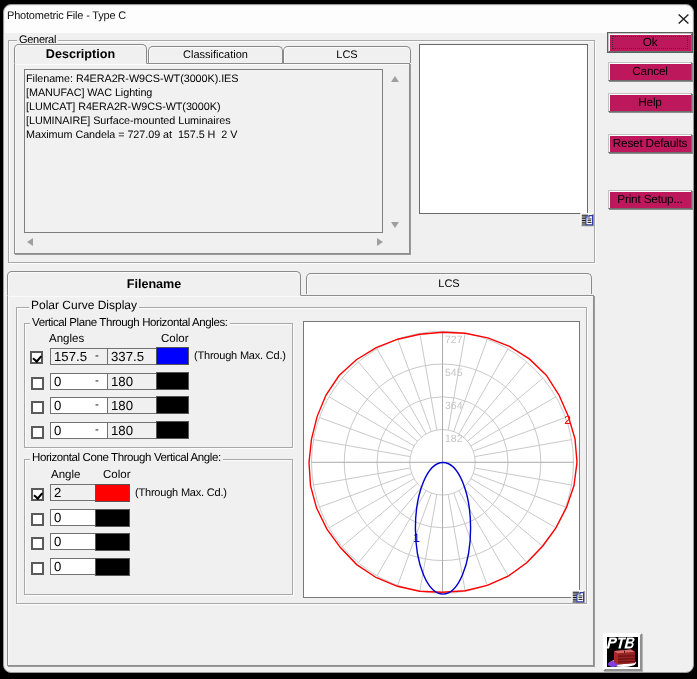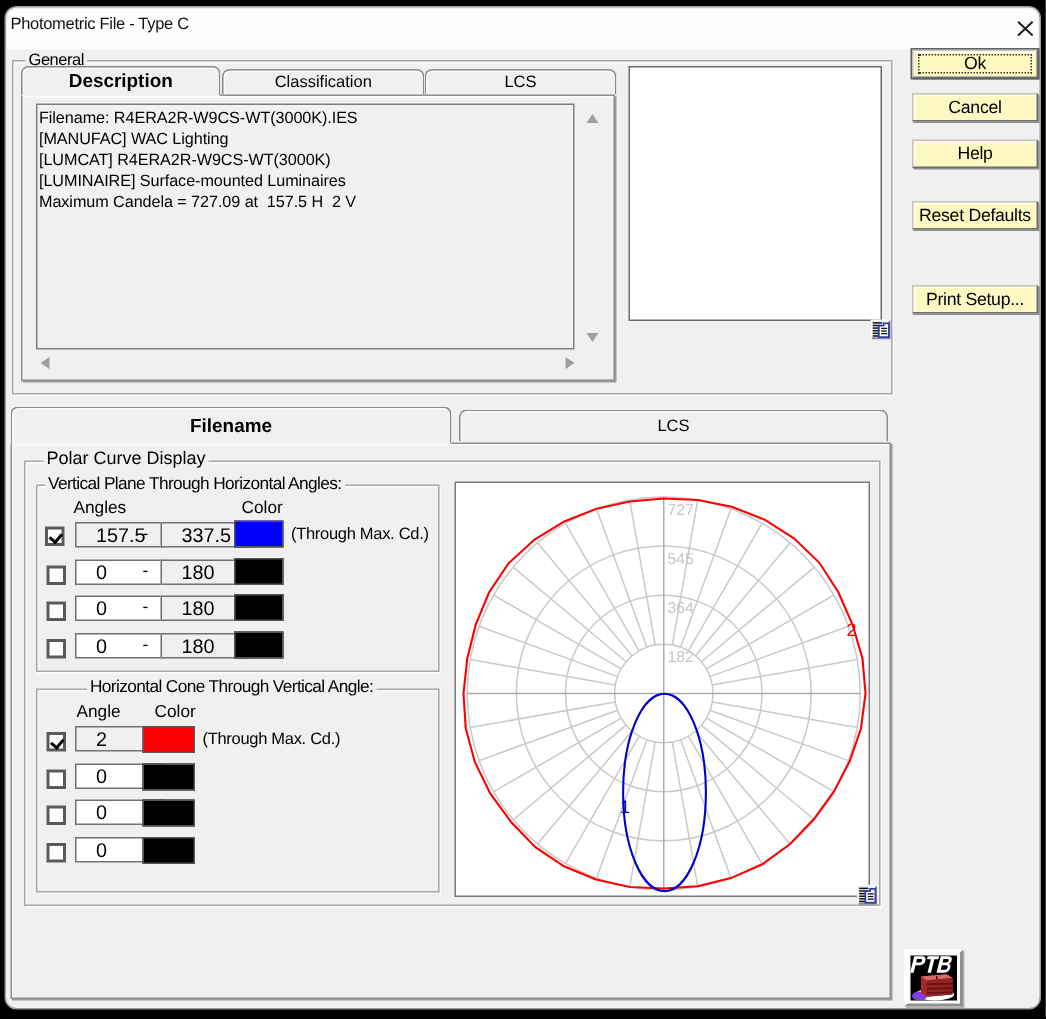--- a/index.html
+++ b/index.html
@@ -21,29 +21,29 @@
   box-shadow:1px 1px 0 #9a9a9a, inset 1px 1px 0 #fafafa; }
 
 #descbox { position:absolute; left:24px; top:69px; width:359px; height:164px; background:#f1f1f1;
   border:1px solid #7e7e7e; padding:1.5px 0 0 1px; }
 #descbox div { font-size:10.8px; line-height:14.2px; white-space:pre; letter-spacing:-0.05px; }
 
 .tri { position:absolute; width:0; height:0; }
 
 #preview { position:absolute; left:419px; top:44px; width:169px; height:170px; background:#fff; border:1px solid #6a6a6a; }
 
-.btn { position:absolute; left:608px; width:84px; height:19px; background:#fef9c3;
+.btn { position:absolute; left:608px; width:84px; height:19px; background:#be185d;
   border:1px solid; border-color:#c2c2c2 #6e6e6e #6e6e6e #c2c2c2;
   box-shadow:inset 1px 1px 0 #ffffff, 1px 1px 0 #8c8c8c;
   font-size:11.8px; letter-spacing:-0.2px; text-align:center; line-height:17px; }
 #okbtn { outline:1px solid #5f5f5f; }
 #okbtn .focus { position:absolute; left:3px; top:2px; right:3px; bottom:2px; border:1px dotted #333; }
 
 .field { position:absolute; width:60px; height:17px; border:1px solid #717171; font-size:13.2px;
-  line-height:15.5px; padding-left:13px; background:#f0f0f0; }
+  line-height:15.5px; padding-left:3px; background:#f0f0f0; }
 .field.w { background:#ffffff; }
 .swatch { position:absolute; height:18px; border:1px solid #555; }
 .cb { position:absolute; width:13px; height:13px; background:#fff; border:2px solid #5a5a5a; }
 .cb.on:after { content:""; position:absolute; left:1px; top:1.5px; width:6px; height:3.5px;
   border-left:2px solid #000; border-bottom:2px solid #000; transform:rotate(-50deg); }
 .lbl { position:absolute; white-space:nowrap; }
 
 #chartpanel { position:absolute; left:303px; top:321px; width:277px; height:277px; background:#fff; border:1px solid #787878; }
 
 .nicon { position:absolute; width:15px; height:14px; }
@@ -137,21 +137,21 @@
 <div class="field" style="left:107px; top:397px;">180</div>
 <div class="swatch" style="left:156px; top:395.5px; width:33px; background:#000;"></div>
 
 <div class="cb" style="left:31px; top:426px;"></div>
 <div class="field w" style="left:50px; top:422px;">0</div>
 <div class="lbl" style="left:95px; top:424px;">-</div>
 <div class="field" style="left:107px; top:422px;">180</div>
 <div class="swatch" style="left:156px; top:420.5px; width:33px; background:#000;"></div>
 
 <div class="group" style="left:24px; top:459px; width:269px; height:136px;"></div>
-<div class="glabel" style="left:30px; top:452px;margin-left:28px;">Horizontal Cone Through Vertical Angle:</div>
+<div class="glabel" style="left:30px; top:452px;">Horizontal Cone Through Vertical Angle:</div>
 <div class="lbl" style="left:51px; top:468.5px;">Angle</div>
 <div class="lbl" style="left:103px; top:468.5px;">Color</div>
 
 <div class="cb on" style="left:31px; top:488px;"></div>
 <div class="field" style="left:50px; top:484px;">2</div>
 <div class="swatch" style="left:95px; top:483.5px; width:35px; background:#ff0000;"></div>
 <div class="lbl" style="left:135px; top:487px; font-size:11px; letter-spacing:-0.2px;">(Through Max. Cd.)</div>
 
 <div class="cb" style="left:31px; top:513px;"></div>
 <div class="field w" style="left:50px; top:509px;">0</div>

